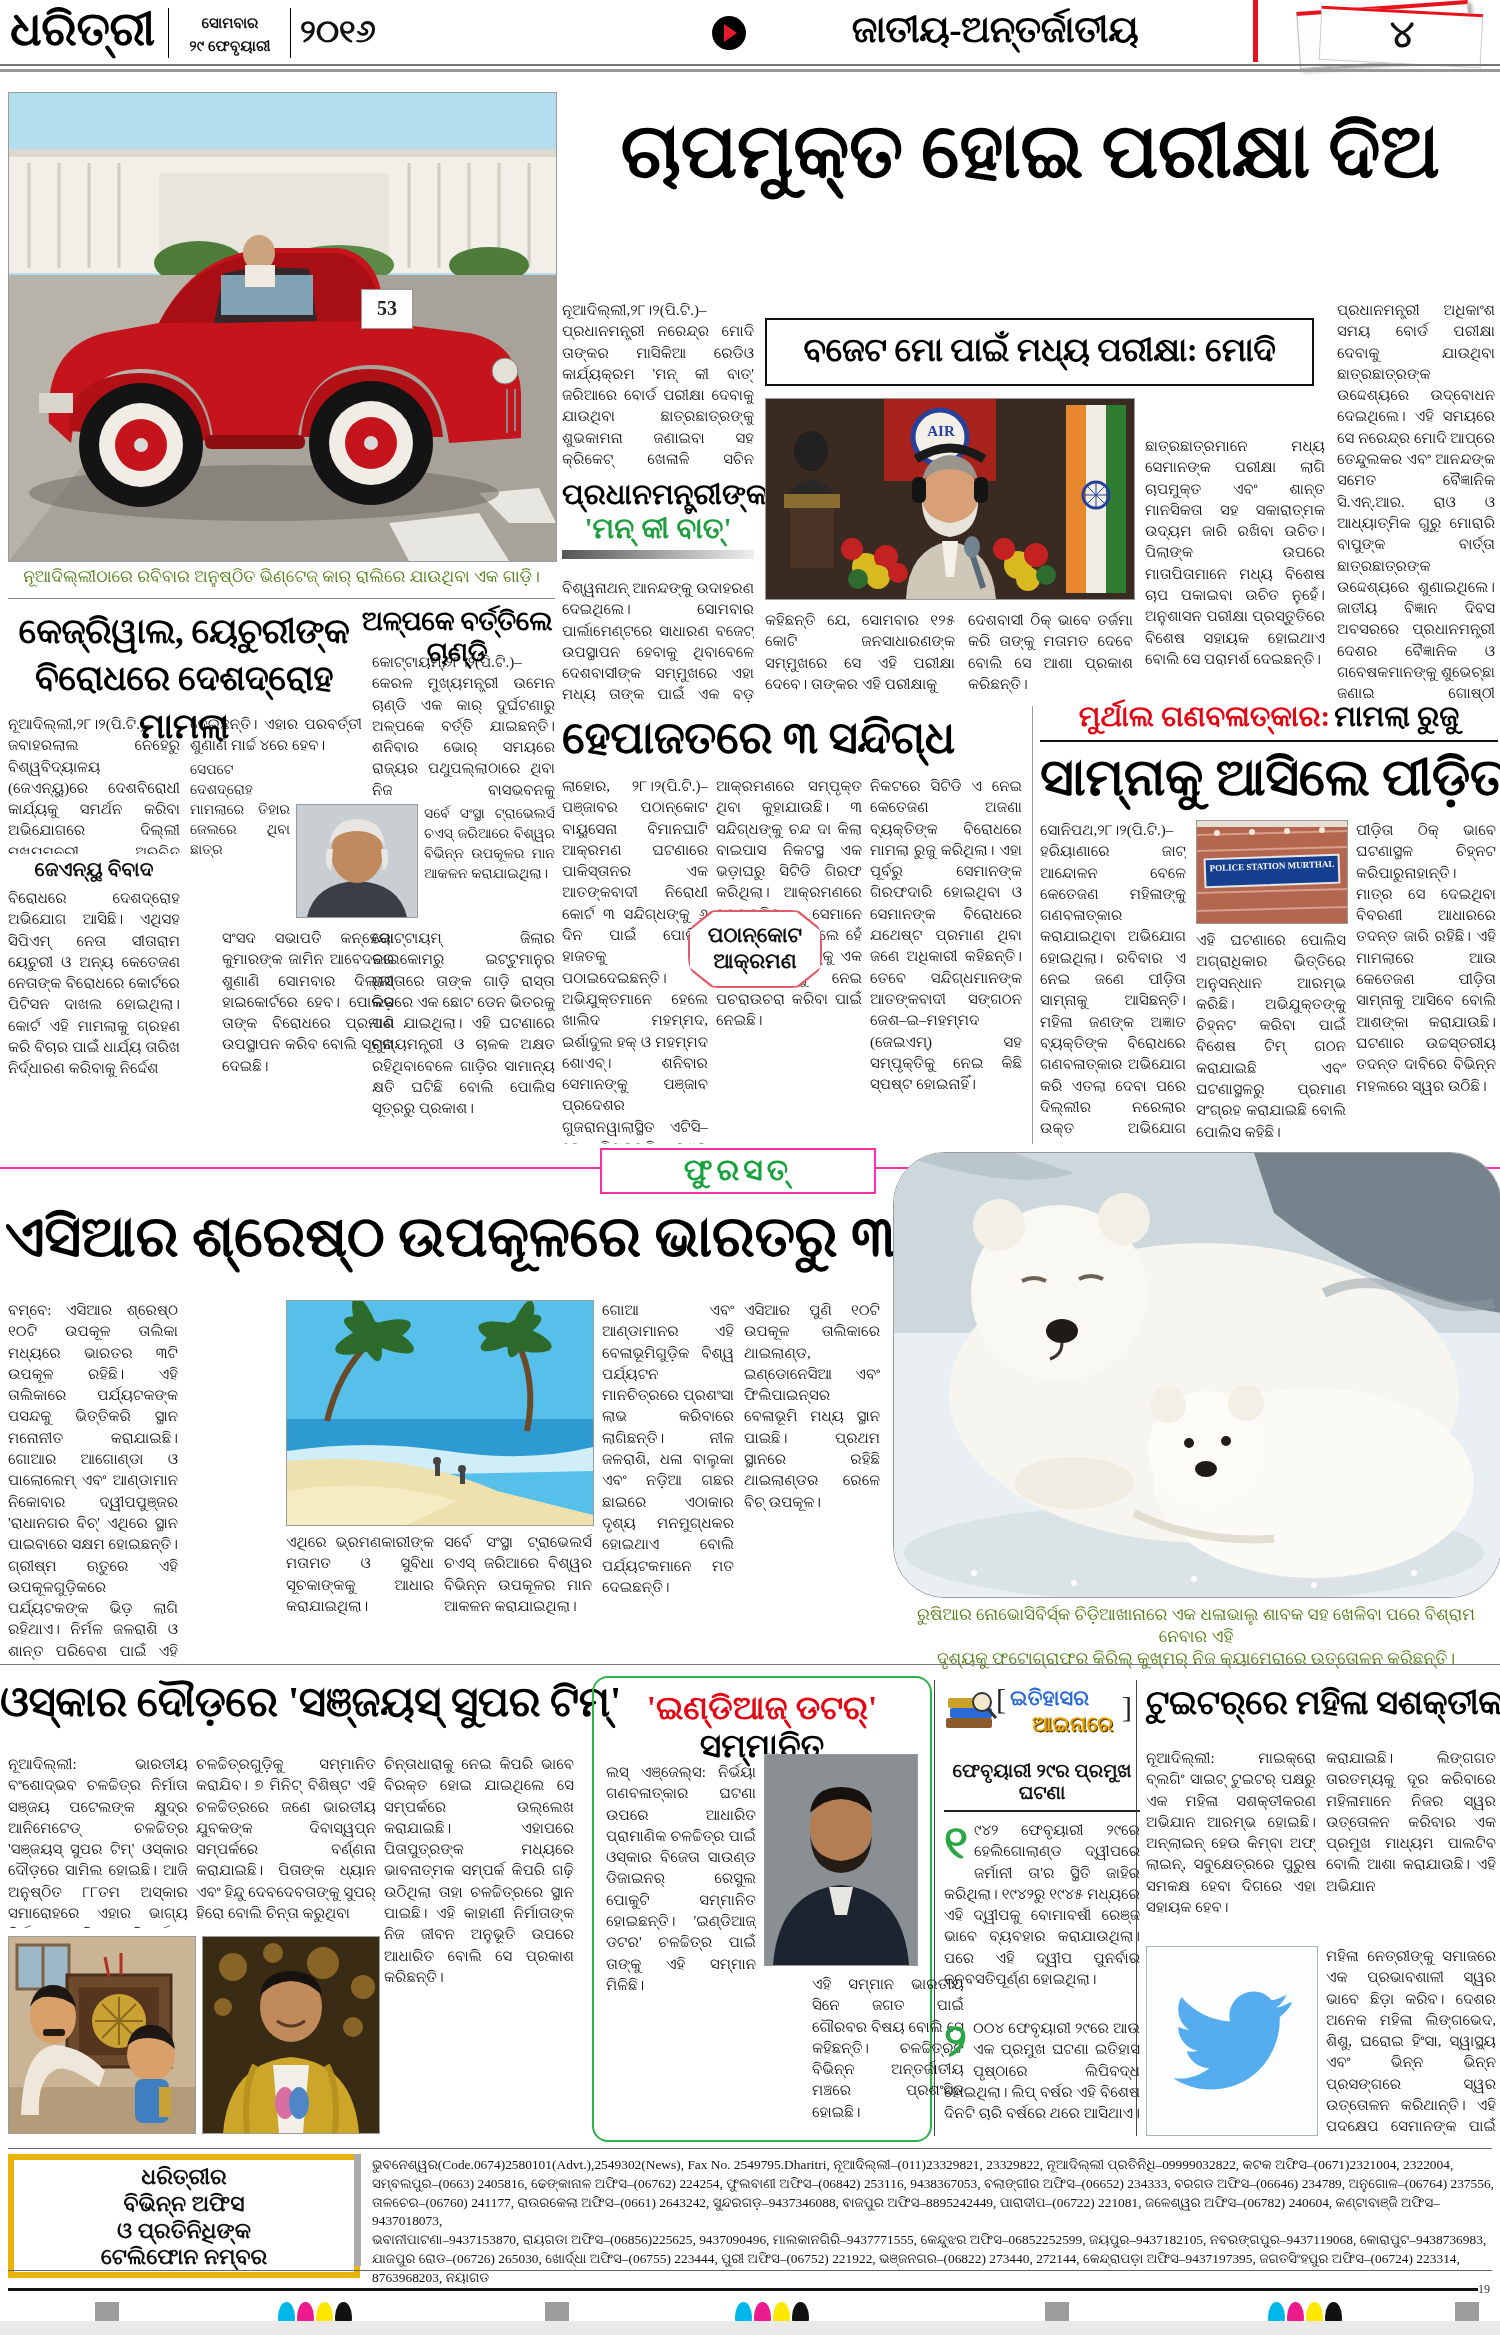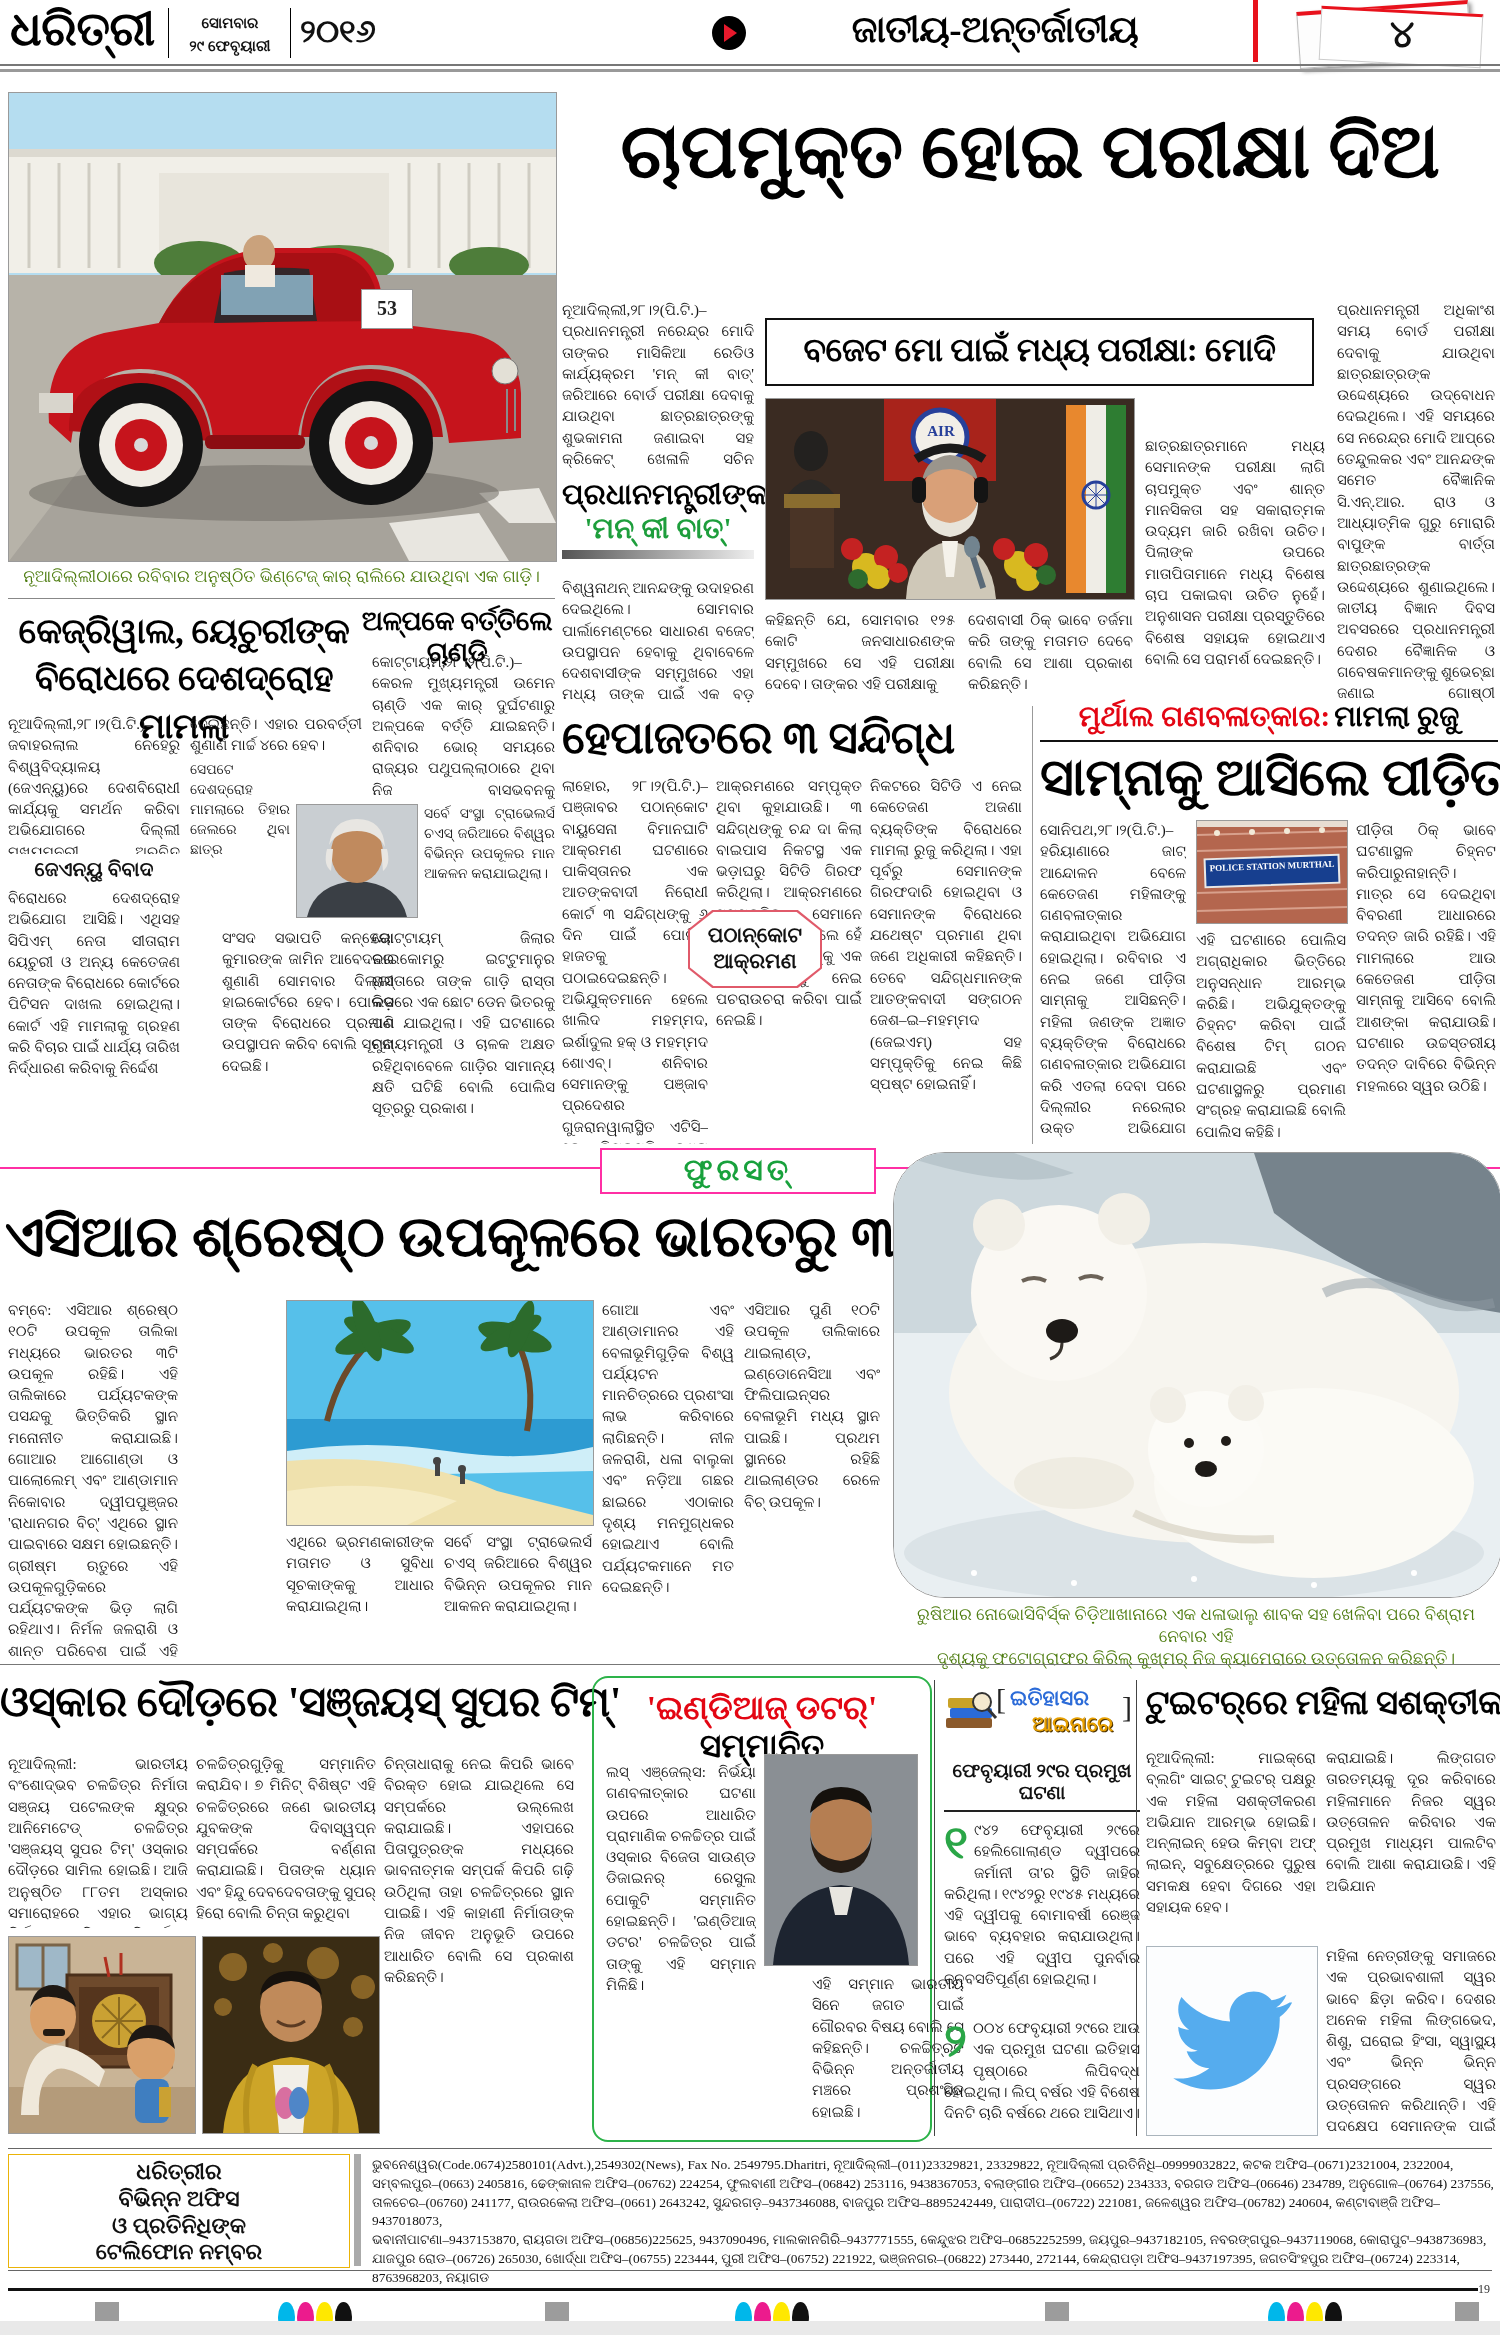--- a/index.html
+++ b/index.html
@@ -198,21 +198,21 @@
 
   <div class="abs body" style="left:765px;top:610px;width:190px;height:96px;">କହିଛନ୍ତି ଯେ, ସୋମବାର ୧୨୫ କୋଟି ଜନସାଧାରଣଙ୍କ ସମ୍ମୁଖରେ ସେ ଏହି ପରୀକ୍ଷା ଦେବେ। ତାଙ୍କର ଏହି ପରୀକ୍ଷାକୁ</div>
   <div class="abs body" style="left:968px;top:610px;width:165px;height:96px;">ଦେଶବାସୀ ଠିକ୍ ଭାବେ ତର୍ଜମା କରି ତାଙ୍କୁ ମତାମତ ଦେବେ ବୋଲି ସେ ଆଶା ପ୍ରକାଶ କରିଛନ୍ତି।</div>
   <div class="abs body" style="left:1145px;top:436px;width:180px;height:270px;">ଛାତ୍ରଛାତ୍ରମାନେ ମଧ୍ୟ ସେମାନଙ୍କ ପରୀକ୍ଷା ଲାଗି ଚାପମୁକ୍ତ ଏବଂ ଶାନ୍ତ ମାନସିକତା ସହ ସକାରାତ୍ମକ ଉଦ୍ୟମ ଜାରି ରଖିବା ଉଚିତ। ପିଲାଙ୍କ ଉପରେ ମାତାପିତାମାନେ ମଧ୍ୟ ବିଶେଷ ଚାପ ପକାଇବା ଉଚିତ ନୁହେଁ। ଅନୁଶାସନ ପରୀକ୍ଷା ପ୍ରସ୍ତୁତିରେ ବିଶେଷ ସହାୟକ ହୋଇଥାଏ ବୋଲି ସେ ପରାମର୍ଶ ଦେଇଛନ୍ତି।</div>
   <div class="abs body" style="left:1337px;top:300px;width:158px;height:406px;">ପ୍ରଧାନମନ୍ତ୍ରୀ ଅଧିକାଂଶ ସମୟ ବୋର୍ଡ ପରୀକ୍ଷା ଦେବାକୁ ଯାଉଥିବା ଛାତ୍ରଛାତ୍ରଙ୍କ ଉଦ୍ଦେଶ୍ୟରେ ଉଦ୍‌ବୋଧନ ଦେଇଥିଲେ। ଏହି ସମୟରେ ସେ ନରେନ୍ଦ୍ର ମୋଦି ଆପ୍‌ରେ ତେନ୍ଦୁଲକର ଏବଂ ଆନନ୍ଦଙ୍କ ସମେତ ବୈଜ୍ଞାନିକ ସି.ଏନ୍.ଆର. ରାଓ ଓ ଆଧ୍ୟାତ୍ମିକ ଗୁରୁ ମୋରାରି ବାପୁଙ୍କ ବାର୍ତ୍ତା ଛାତ୍ରଛାତ୍ରଙ୍କ ଉଦ୍ଦେଶ୍ୟରେ ଶୁଣାଇଥିଲେ। ଜାତୀୟ ବିଜ୍ଞାନ ଦିବସ ଅବସରରେ ପ୍ରଧାନମନ୍ତ୍ରୀ ଦେଶର ବୈଜ୍ଞାନିକ ଓ ଗବେଷକମାନଙ୍କୁ ଶୁଭେଚ୍ଛା ଜଣାଇ ଗୋଷ୍ଠୀ କଲ୍ୟାଣରେ ପ୍ରବୃତ୍ତ ରହିବାକୁ ଆହ୍ୱାନ ଦେଇଛନ୍ତି।</div>
 
   <div class="abs hl" style="left:562px;top:712px;width:470px;font-size:45px;">ହେପାଜତରେ ୩ ସନ୍ଦିଗ୍ଧ</div>
   <div class="abs body" style="left:562px;top:776px;width:146px;height:368px;">ଲାହୋର, ୨୮।୨(ପି.ଟି.)– ପଞ୍ଜାବର ପଠାନ୍‌କୋଟ ବାୟୁସେନା ବିମାନଘାଟି ଆକ୍ରମଣ ଘଟଣାରେ ପାକିସ୍ତାନର ଏକ ଆତଙ୍କବାଦୀ ନିରୋଧୀ କୋର୍ଟ ୩ ସନ୍ଦିଗ୍ଧଙ୍କୁ ୬ ଦିନ ପାଇଁ ପୋଲିସ ହାଜତକୁ ପଠାଇଦେଇଛନ୍ତି। ଅଭିଯୁକ୍ତମାନେ ହେଲେ ଖାଲିଦ ମହମ୍ମଦ, ଇର୍ଶାଦୁଲ ହକ୍ ଓ ମହମ୍ମଦ ଶୋଏବ୍। ଶନିବାର ସେମାନଙ୍କୁ ପଞ୍ଜାବ ପ୍ରଦେଶର ଗୁଜରାନୱାଲାସ୍ଥିତ ଏଟିସି–୨ର ବିଚାରପତି ବୁଶରା ଜମାନଙ୍କଠାରେ ହାଜର କରାଯାଇଥିଲା। ବିଚାରପତି ଆତଙ୍କବାଦୀ ନିରୋଧୀ ବିଭାଗ (ସିଟିଡି) ପୋଲିସକୁ ସେମାନଙ୍କୁ ହସ୍ତାନ୍ତର କରିଥିଲେ। ସେମାନେ ଜାନୁୟାରୀ ୨ ପଠାନକୋଟ</div>
   <div class="abs body" style="left:716px;top:776px;width:146px;height:368px;">ଆକ୍ରମଣରେ ସମ୍ପୃକ୍ତ ଥିବା କୁହାଯାଉଛି। ୩ ସନ୍ଦିଗ୍ଧଙ୍କୁ ଚନ୍ଦ ଦା କିଲା ବାଇପାସ ନିକଟସ୍ଥ ଏକ ଭଡ଼ାଘରୁ ସିଟିଡି ଗିରଫ କରିଥିଲା। ଆକ୍ରମଣରେ ସମ୍ପୃକ୍ତିକୁ ସେମାନେ ଅସ୍ୱୀକାର କରୁଥିଲେ ହେଁ ପୋଲିସ ସେମାନଙ୍କୁ ଏକ ଗୁପ୍ତ ସ୍ଥାନକୁ ନେଇ ପଚରାଉଚରା କରିବା ପାଇଁ ନେଇଛି।</div>
   <div class="abs body" style="left:870px;top:776px;width:152px;height:368px;">ନିକଟରେ ସିଟିଡି ଏ ନେଇ କେତେଜଣ ଅଜଣା ବ୍ୟକ୍ତିଙ୍କ ବିରୋଧରେ ମାମଲା ରୁଜୁ କରିଥିଲା। ଏହା ପୂର୍ବରୁ ସେମାନଙ୍କ ଗିରଫଦାରି ହୋଇଥିବା ଓ ସେମାନଙ୍କ ବିରୋଧରେ ଯଥେଷ୍ଟ ପ୍ରମାଣ ଥିବା ଜଣେ ଅଧିକାରୀ କହିଛନ୍ତି। ତେବେ ସନ୍ଦିଗ୍ଧମାନଙ୍କ ଆତଙ୍କବାଦୀ ସଙ୍ଗଠନ ଜେଶ–ଇ–ମହମ୍ମଦ (ଜେଇଏମ୍) ସହ ସମ୍ପୃକ୍ତିକୁ ନେଇ କିଛି ସ୍ପଷ୍ଟ ହୋଇନାହିଁ।</div>
-  <div class="abs" style="left:688px;top:910px;width:134px;height:78px;background:#e05a6a;clip-path:polygon(18% 0,82% 0,100% 25%,100% 75%,82% 100%,18% 100%,0 75%,0 25%);">
+  <div class="abs" style="left:688px;top:910px;width:134px;height:78px;background:#e05a6a;clip-path:polygon(18% 0,82% 0,100% 25%,100% 75%,82% 100%,18% 100%,0 75%,0 25%);border-radius:31px;">
     <div style="position:absolute;left:2px;top:2px;right:2px;bottom:2px;background:#fff;clip-path:polygon(18% 0,82% 0,100% 25%,100% 75%,82% 100%,18% 100%,0 75%,0 25%);"></div>
     <div class="abs c b" style="left:0;top:12px;width:134px;font-size:21px;line-height:1.25;">ପଠାନ୍‌କୋଟ ଆକ୍ରମଣ</div>
   </div>
 
   <div class="abs vrule" style="left:1032px;top:706px;height:438px;background:#999;"></div>
   <div class="abs c" style="left:1040px;top:700px;width:458px;border-bottom:2px solid #111;padding-bottom:6px;">
     <span class="b" style="font-size:29px;color:#e30613;">ମୁର୍ଥାଲ ଗଣବଳାତ୍କାର:</span>
     <span class="b" style="font-size:29px;color:#000;">ମାମଲା ରୁଜୁ</span>
   </div>
   <div class="abs hl c" style="left:1040px;top:748px;width:458px;font-size:52px;white-space:nowrap;">ସାମ୍ନାକୁ ଆସିଲେ ପୀଡ଼ିତା</div>
@@ -423,21 +423,21 @@
   <div class="abs body" style="left:1146px;top:1748px;width:170px;height:188px;">ନୂଆଦିଲ୍ଲୀ: ମାଇକ୍ରୋ ବ୍ଲଗିଂ ସାଇଟ୍ ଟୁଇଟର୍ ପକ୍ଷରୁ ଏକ ମହିଳା ସଶକ୍ତୀକରଣ ଅଭିଯାନ ଆରମ୍ଭ ହୋଇଛି। ଅନ୍‌ଲାଇନ୍ ହେଉ କିମ୍ବା ଅଫ୍ ଲାଇନ୍, ସବୁକ୍ଷେତ୍ରରେ ପୁରୁଷ ସମକକ୍ଷ ହେବା ଦିଗରେ ଏହା ସହାୟକ ହେବ।</div>
   <div class="abs body" style="left:1326px;top:1748px;width:170px;height:188px;">କରାଯାଇଛି। ଲିଙ୍ଗଗତ ତାରତମ୍ୟକୁ ଦୂର କରିବାରେ ମହିଳାମାନେ ନିଜର ସ୍ୱର ଉତ୍ତୋଳନ କରିବାର ଏକ ପ୍ରମୁଖ ମାଧ୍ୟମ ପାଲଟିବ ବୋଲି ଆଶା କରାଯାଉଛି। ଏହି ଅଭିଯାନ</div>
   <div class="abs" style="left:1146px;top:1946px;width:170px;height:188px;border:1px solid #aab4bc;background:#fcfdfe;">
     <svg viewBox="0 0 100 82" width="128" height="105" style="margin:40px auto 0 auto;">
       <path fill="#55acee" d="M95 12c-3 2-7 3.5-10.5 4 4-2.5 6.5-6 8-10-3.5 2-7.5 3.6-11.5 4.4C77.5 6 72.5 3.5 67 3.5c-10.5 0-19 8.5-19 19 0 1.5.2 3 .5 4.4C33 26 19.5 18.8 10.5 7.8 8.8 10.8 8 14 8 17.5c0 6.6 3.4 12.4 8.5 15.8-3-.1-6-.9-8.5-2.3v.2c0 9.2 6.5 16.9 15.2 18.6-1.6.4-3.3.7-5 .7-1.2 0-2.4-.1-3.6-.3 2.4 7.6 9.4 13 17.7 13.2-6.5 5.1-14.7 8.1-23.6 8.1-1.5 0-3-.1-4.6-.3C12.5 76.6 22.5 80 33.2 80c35 0 54.1-29 54.1-54.1v-2.5c3.7-2.7 6.9-6 9.7-11.4z"></path>
     </svg>
   </div>
   <div class="abs body" style="left:1326px;top:1946px;width:170px;height:190px;">ମହିଳା ନେତ୍ରୀଙ୍କୁ ସମାଜରେ ଏକ ପ୍ରଭାବଶାଳୀ ସ୍ୱର ଭାବେ ଛିଡ଼ା କରିବ। ଦେଶର ଅନେକ ମହିଳା ଲିଙ୍ଗଭେଦ, ଶିଶୁ, ଘରୋଇ ହିଂସା, ସ୍ୱାସ୍ଥ୍ୟ ଏବଂ ଭିନ୍ନ ଭିନ୍ନ ପ୍ରସଙ୍ଗରେ ସ୍ୱର ଉତ୍ତୋଳନ କରିଥାନ୍ତି। ଏହି ପଦକ୍ଷେପ ସେମାନଙ୍କ ପାଇଁ ବେଶ୍ ସହାୟକ ହେବ ବୋଲି ଟୁଇଟର୍ ଇଣ୍ଡିଆର ପବ୍ଲିକ୍ ପଲିସି ମୁଖ୍ୟ ମହିଳା କୌଲ୍ ପ୍ରକାଶ କରିଛନ୍ତି।</div>
 
   <div class="abs hrule" style="left:8px;top:2148px;width:1484px;background:#666;"></div>
-  <div class="abs" style="left:8px;top:2154px;width:340px;height:112px;border:1px solid #eab308;">
+  <div class="abs" style="left:8px;top:2154px;width:340px;height:112px;border:6px solid #eab308;">
     <div class="c b" style="font-size:22px;line-height:1.22;padding-top:4px;">
       <div>ଧରିତ୍ରୀର</div>
       <div>ବିଭିନ୍ନ ଅଫିସ</div>
       <div>ଓ ପ୍ରତିନିଧିଙ୍କ</div>
       <div>ଟେଲିଫୋନ ନମ୍ବର</div>
     </div>
   </div>
   <div class="abs" style="left:354px;top:2154px;width:7px;height:112px;background:#aaa;"></div>
   <div class="abs" style="left:372px;top:2156px;width:1122px;font-size:13.4px;line-height:1.4;color:#111;">
     <div>ଭୁବନେଶ୍ୱର(Code.0674)2580101(Advt.),2549302(News),  Fax  No.  2549795.Dharitri,  ନୂଆଦିଲ୍ଲୀ–(011)23329821,  23329822,  ନୂଆଦିଲ୍ଲୀ  ପ୍ରତିନିଧି–09999032822,  କଟକ  ଅଫିସ–(0671)2321004,  2322004,</div>

